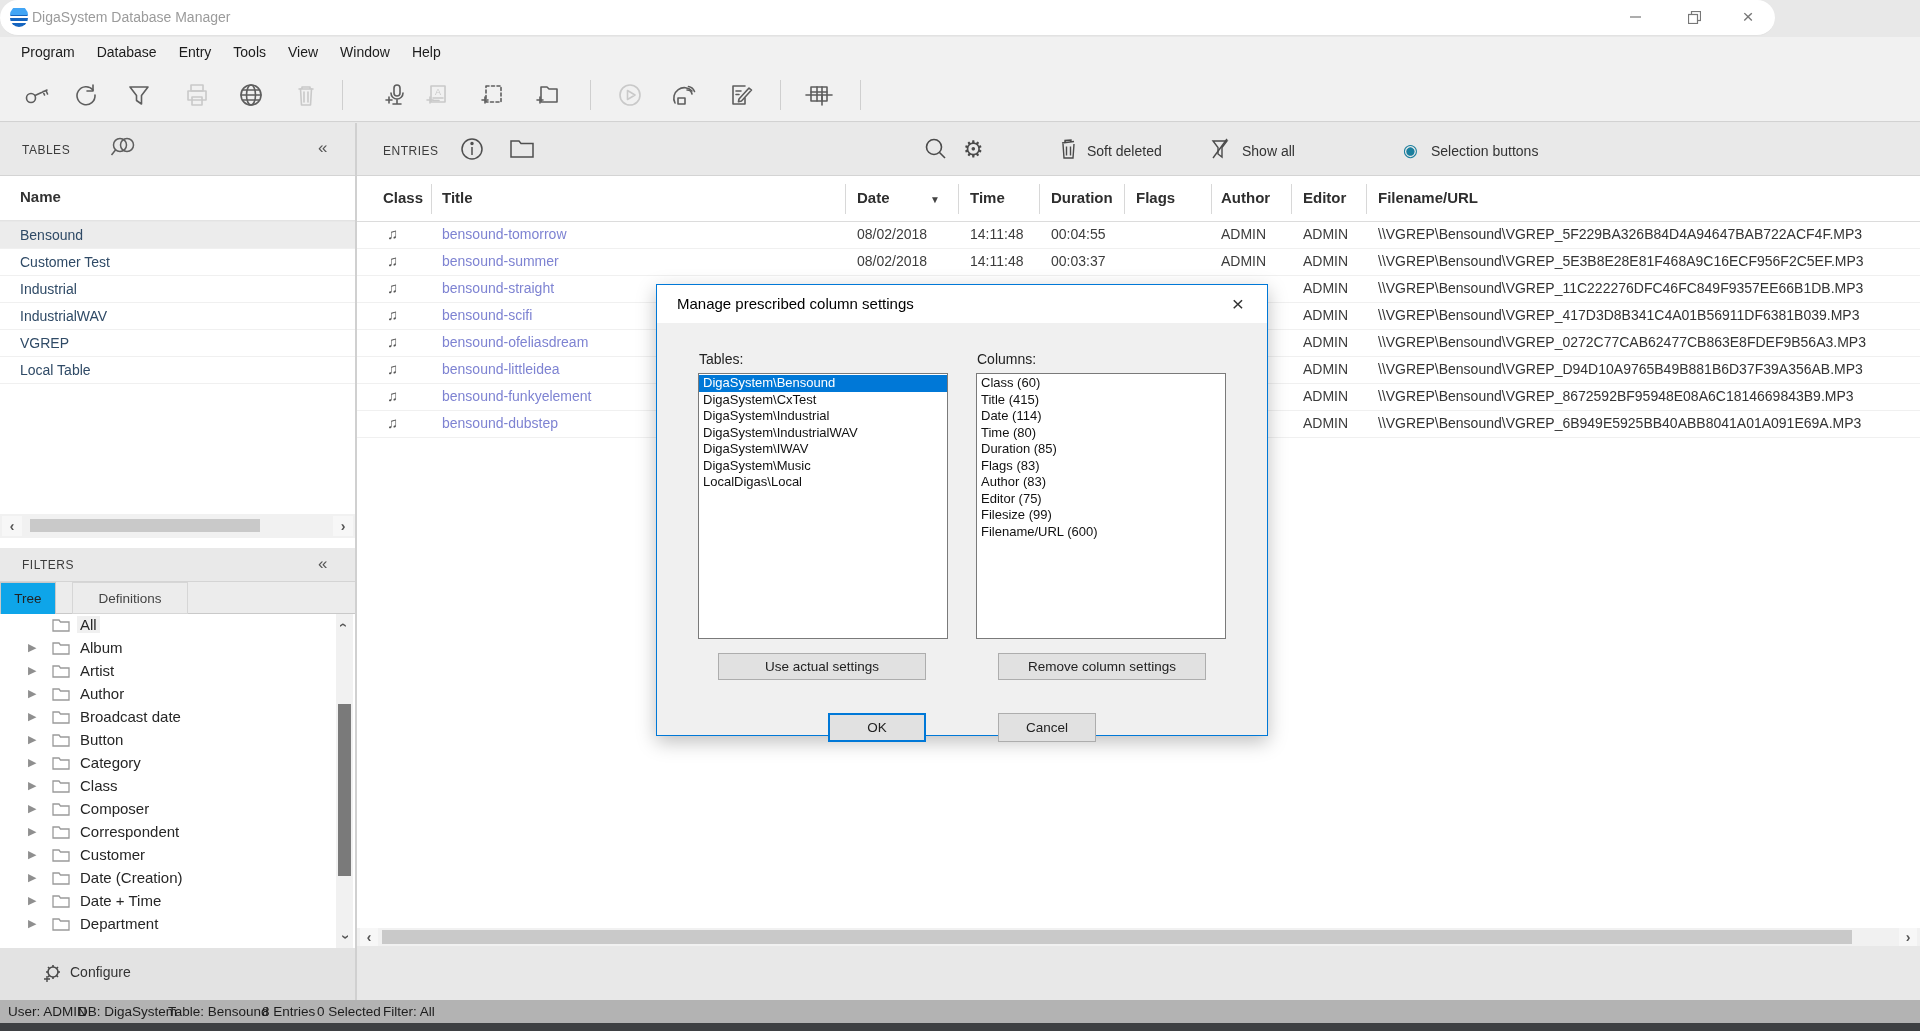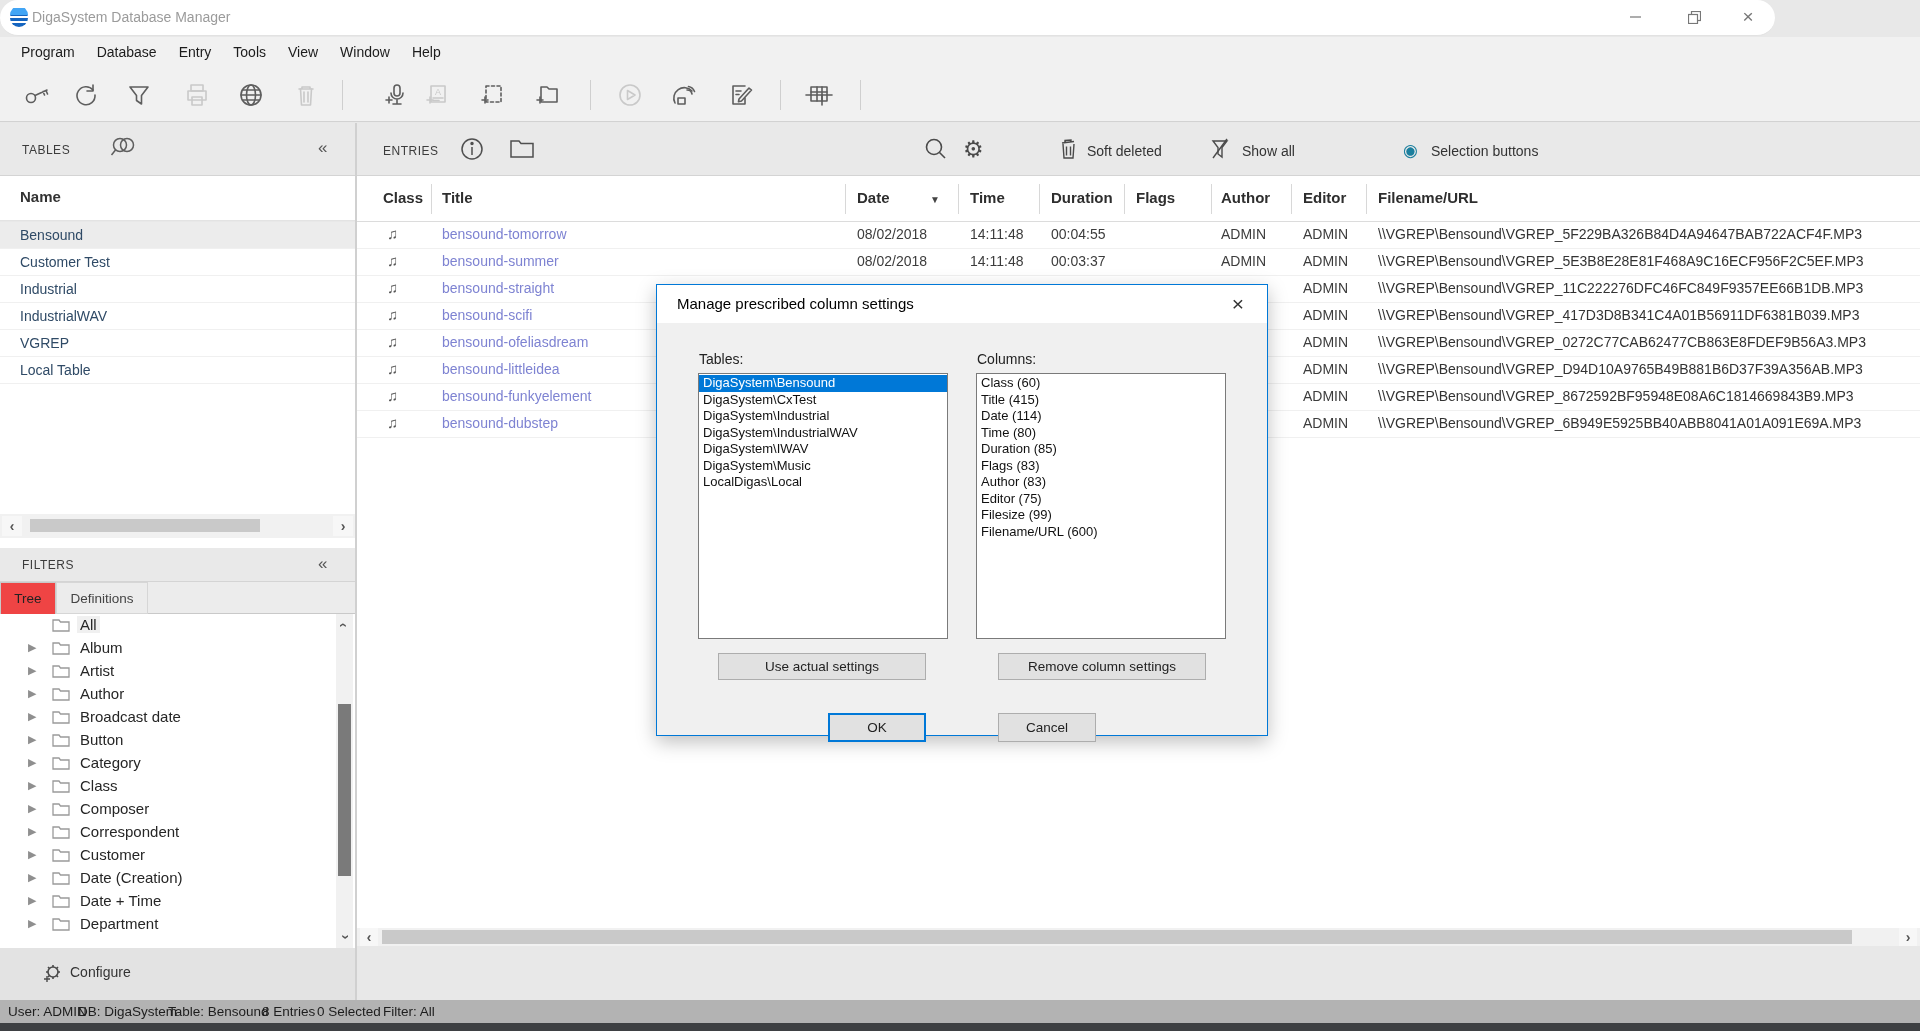--- a/index.html
+++ b/index.html
@@ -30,21 +30,21 @@
   .tbl-row{position:relative;width:355px;height:27px;border-bottom:1px solid #f0f0f0;background:#fff;padding-left:40px;}
   .tbl-row.selected{background:#ececec;}
   .tbl-row .lbl{position:absolute;left:20px;top:5px;font-size:14px;color:#2f4a66;}
 
   .hscroll{background:#f1f1f1;}
   .hs-btn{position:absolute;background:#f7f7f7;display:flex;align-items:center;justify-content:center;}
   .hs-thumb{position:absolute;background:#c9c9c9;}
   .arrow-glyph{font-size:14px;color:#555;font-weight:bold;line-height:1;}
 
   .tab{position:absolute;top:582px;height:32px;display:flex;align-items:center;justify-content:center;font-size:13.5px;}
-  .tab.active{background:#ef4444;border:1px solid #c9c9c9;border-bottom:none;color:#222;z-index:2;}
+  .tab.active{background:#0ea5e9;border:1px solid #c9c9c9;border-bottom:none;color:#222;z-index:2;}
   .tab.inactive{background:#ececec;border:1px solid #d6d6d6;color:#444;}
 
   .tree{position:absolute;left:0;top:614px;width:355px;height:399px;background:#fff;overflow:hidden;}
   .tree-row{position:relative;height:23px;}
   .tree-row .arrow{position:absolute;left:28px;top:4px;color:#8f8f8f;font-size:11px;visibility:hidden;}
   .tree-row.has-arrow .arrow{visibility:visible;}
   .tree-row .f-icon{position:absolute;left:52px;top:4px;}
   .tree-row .t-lbl{position:absolute;left:80px;top:2px;font-size:15px;color:#262626;}
   .tree-row.open .t-lbl{background:#f0f0f0;padding:0 3px;margin-left:-3px;}
   .vscroll{position:absolute;left:336px;top:614px;width:17px;height:334px;background:#f1f1f1;}
@@ -293,21 +293,21 @@
   <div class="abs" style="left:0;top:538px;width:355px;height:10px;background:#fff"></div>
 
   <div class="abs band" style="left:0;top:548px;width:355px;height:34px">
     <span class="abs band-label" style="left:22px;top:10px">FILTERS</span>
     <span class="abs chev" style="left:318px;top:6px">«</span>
   </div>
   <div class="abs" style="left:0;top:582px;width:355px;height:32px;background:#ececec;border-bottom:1px solid #c9c9c9"></div>
   <div class="tab active" style="left:0;width:56px">
     <span>Tree</span>
   </div>
-  <div class="tab inactive" style="left:56px;width:92px">
+  <div class="tab inactive" style="left:72px;width:116px">
     <span>Definitions</span>
   </div>
 
   <div class="tree">
 
       <div class="tree-row open">
 
         <span class="f-icon">
           <svg width="18" height="14" viewBox="0 0 18 14" fill="none" stroke="#9a9a9a" stroke-width="1.3">
             <path d="M1,13 V2 H7 L8.5,4 H17 V13 Z"></path>

